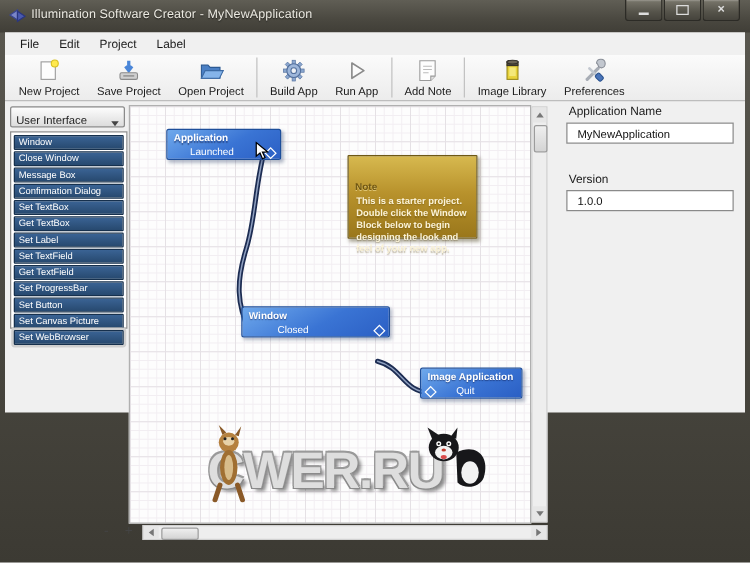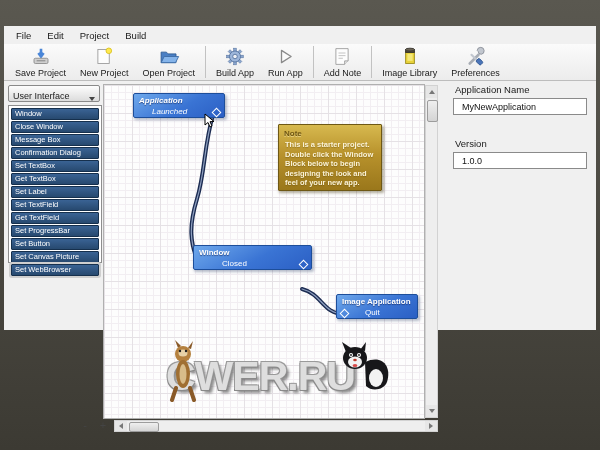--- a/index.html
+++ b/index.html
@@ -62,21 +62,21 @@
     box-shadow:1.5px 2px 3px rgba(40,60,100,.35);font-size:8px;}
   .btitle{font-weight:bold;padding:2px 5px 1px;text-shadow:0 1px 1px rgba(0,0,40,.45);}
   .brow{position:relative;height:11px;line-height:11px;padding:0 28px;}
   .port{position:absolute;width:5px;height:5px;top:2.5px;border:1px solid #fff;
     transform:rotate(45deg);background:transparent;}
   .port.left{left:4px;} .port.right{right:4px;} .port.filled{background:#fff;}
   .note{position:absolute;left:174px;top:39px;width:104px;height:67px;box-sizing:border-box;
     border:1px solid #6e5815;border-radius:1px;
     background:linear-gradient(#d7b94f,#b8922c 45%,#9a771b);
     box-shadow:1.5px 2px 3px rgba(60,50,10,.4);}
-  .ntitle{font-size:8px;font-weight:bold;color:#6e5511;padding:4px 5px 0;
+  .ntitle{font-size:8px;font-weight:bold;color:#6e5511;padding:20px 5px 0;
     text-shadow:0 1px 0 rgba(255,240,180,.55);}
   .ntext{font-size:7.5px;font-weight:bold;color:#fbf3d8;line-height:9.5px;padding:2px 6px;
     text-shadow:0 1px 1px rgba(80,60,0,.35);}
   .wires{position:absolute;left:0;top:0;width:320px;height:333px;pointer-events:none;}
   .watermark{position:absolute;left:62px;top:268px;font-size:41px;font-weight:bold;
     letter-spacing:-1px;color:#dedede;white-space:nowrap;
     text-shadow:-1px -1px 0 #9a9a9a,1px -1px 0 #9a9a9a,-1px 1px 0 #8a8a8a,
       1px 1px 0 #8a8a8a,3px 3px 3px rgba(0,0,0,.45);}
   .cursor{position:absolute;left:100px;top:28px;}
   
@@ -93,45 +93,63 @@
   
   .plabel{position:absolute;font-size:9.5px;color:#1a1a1a;}
   .pinput{position:absolute;width:134px;height:17px;box-sizing:border-box;border:1px solid #8a8a8a;
     background:#fff;font-family:"Liberation Sans",sans-serif;font-size:9px;color:#111;padding:0 0 0 8px;}
 </style>
 </head>
 <body>
 
 <div class="window">
 
+  <div class="titlebar">
+    <svg class="appicon" viewBox="0 0 14 13">
+      <polygon points="1,6 7,2 7,10" fill="#7a86c8" stroke="#3a4690" stroke-width="1"></polygon>
+      <polygon points="13,7 7,3 7,11" fill="#4a5ab0" stroke="#2a3680" stroke-width="1"></polygon>
+    </svg>
+    <span class="title">Illumination Software Creator - MyNewApplication</span>
+    <div class="winbtns">
+      <div class="winbtn">
+          <div class="glyph-min"></div>
+        </div>
+      <div class="winbtn">
+          <div class="glyph-max"></div>
+        </div>
+      <div class="winbtn">
+          <span class="glyph-close">×</span>
+        </div>
+    </div>
+  </div>
 
   <div class="content">
 
     <div class="menubar">
       <span class="menuitem">File</span>
       <span class="menuitem">Edit</span>
       <span class="menuitem">Project</span>
-      <span class="menuitem">Build</span>
+      <span class="menuitem">Label</span>
     </div>
 
     <div class="toolbar">
+      <div class="tbtn">
+        <svg width="22" height="22" viewBox="0 0 24 24">
+          <rect x="5" y="4" width="13" height="16" fill="#fdfdfd" stroke="#9a9a9a"></rect>
+          <circle cx="17.5" cy="5.5" r="3.2" fill="#ffe94e" stroke="#d8c020"></circle>
+        </svg>
+        <span>New Project</span>
+      </div>
       <div class="tbtn">
         <svg width="22" height="22" viewBox="0 0 24 24">
           <path d="M12 3 v7 M9 8 l3 4 3-4" fill="none" stroke="#4a86d8" stroke-width="3"></path>
           <rect x="4" y="14" width="16" height="6" rx="1.5" fill="#cfcfcf" stroke="#8a8a8a"></rect>
           <rect x="7" y="16" width="10" height="1.6" fill="#9a9a9a"></rect>
         </svg>
         <span>Save Project</span>
-      </div>
-      <div class="tbtn">
-        <svg width="22" height="22" viewBox="0 0 24 24">
-          <rect x="5" y="4" width="13" height="16" fill="#fdfdfd" stroke="#9a9a9a"></rect>
-          <circle cx="17.5" cy="5.5" r="3.2" fill="#ffe94e" stroke="#d8c020"></circle>
-        </svg>
-        <span>New Project</span>
       </div>
       <div class="tbtn">
         <svg width="22" height="22" viewBox="0 0 24 24">
           <path d="M3 7 h6 l2 2 h9 v10 H3 Z" fill="#4a7fc4" stroke="#2c5a94"></path>
           <path d="M3 19 l3.5-7 H23 l-3.5 7 Z" fill="#85b4ea" stroke="#3c6aa4"></path>
         </svg>
         <span>Open Project</span>
       </div>
       <div class="tsep"></div>
       <div class="tbtn">
@@ -236,21 +254,21 @@
         <ellipse cx="44" cy="38" rx="7" ry="9" fill="#f2f2f2"></ellipse>
       </svg>
 
       <svg class="wires" viewBox="0 0 320 333">
         <path d="M109 30 C 100 60, 101 88, 93 114 S 85 158, 96 181" fill="none" stroke="#1c2c52" stroke-width="4" stroke-linecap="round"></path>
         <path d="M109 30 C 100 60, 101 88, 93 114 S 85 158, 96 181" fill="none" stroke="#8fa0c0" stroke-width="1.2" stroke-linecap="round"></path>
         <path d="M198 204 C 218 209, 219 229, 240 229" fill="none" stroke="#1c2c52" stroke-width="4" stroke-linecap="round"></path>
         <path d="M198 204 C 218 209, 219 229, 240 229" fill="none" stroke="#8fa0c0" stroke-width="1.2" stroke-linecap="round"></path>
       </svg>
 
-      <div class="block" style="left:29px;top:8px;width:90px;font-style:italic;">
+      <div class="block" style="left:29px;top:18px;width:90px;">
         <div class="btitle">Application</div>
         <div class="brow" style="padding-left:18px;">
           <span>Launched</span>
           <span class="port right"></span>
         </div>
       </div>
 
       <div class="note">
         <div class="ntitle">Note</div>
         <div class="ntext">This is a starter project.  Double click the Window Block below to begin designing the look and feel of your new app.</div>

